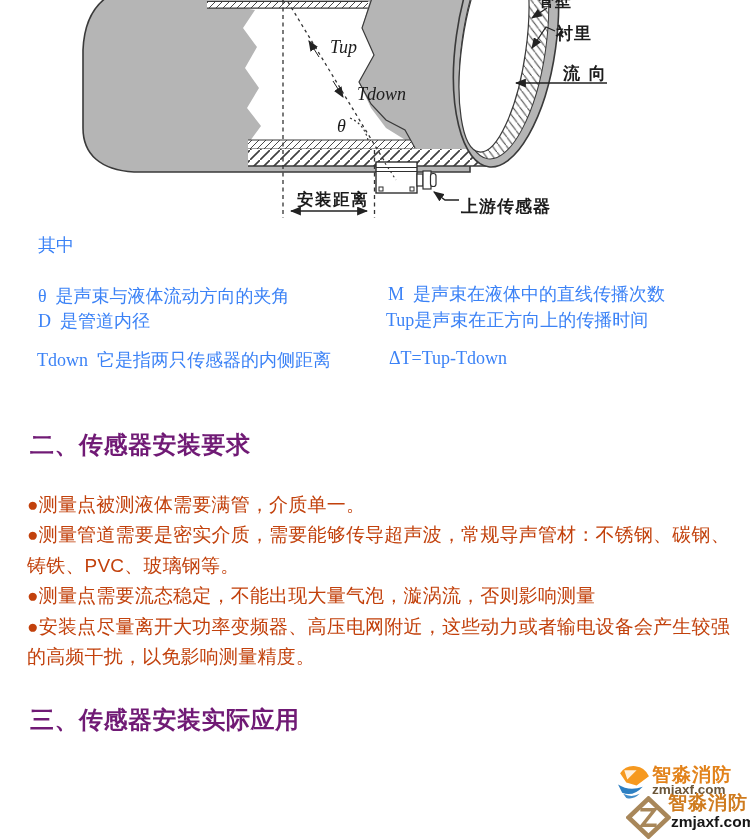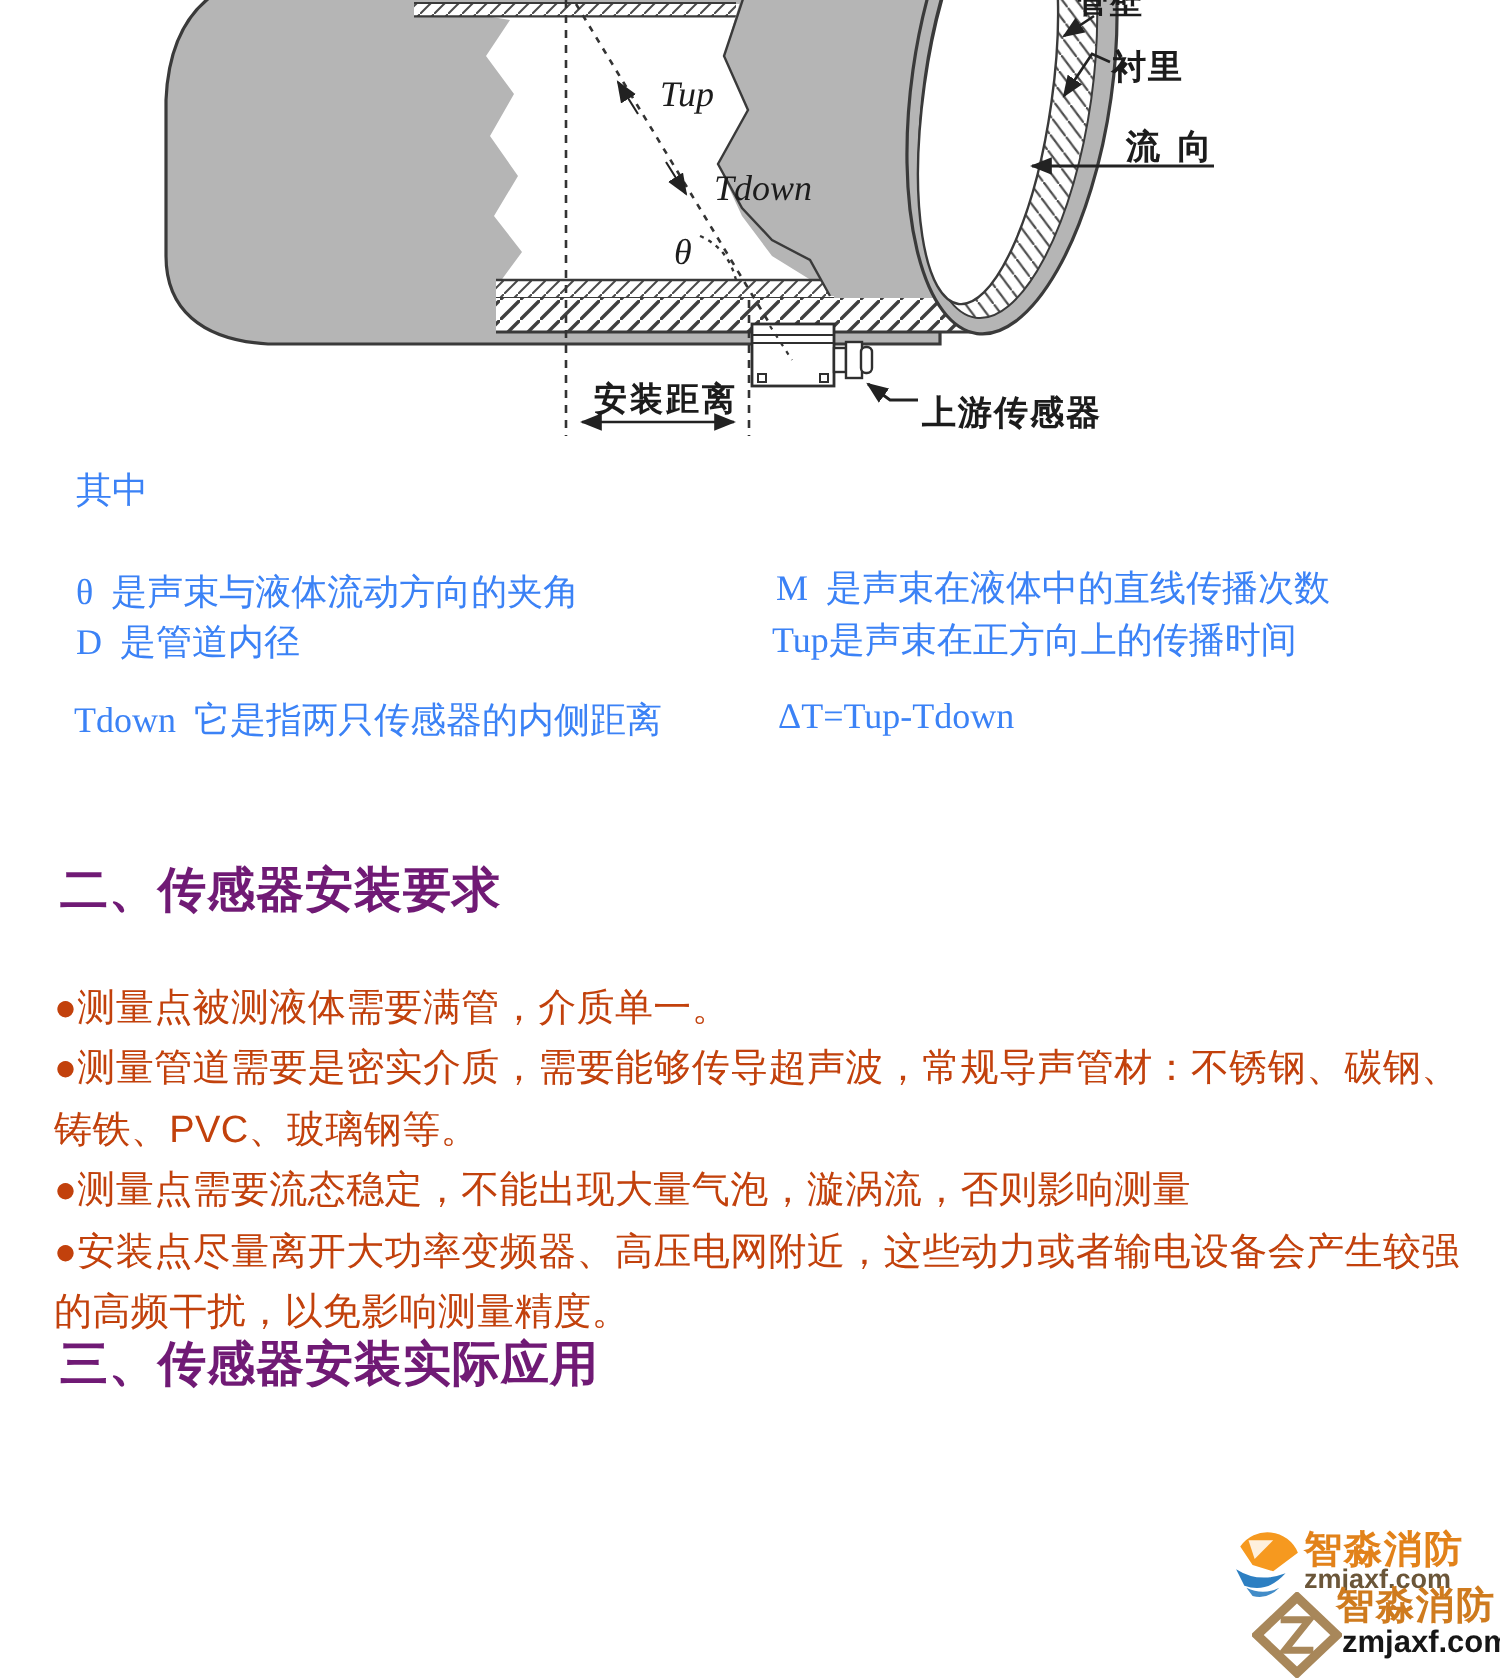--- a/index.html
+++ b/index.html
@@ -129,21 +129,21 @@
   <div class="serifline" style="left:389px;top:348px;">ΔT=Tup-Tdown</div>
 
   <div class="h2" style="left:30px;top:429px;">二、传感器安装要求</div>
   <div class="bullets">
     <p>●测量点被测液体需要满管，介质单一。</p>
     <p>●测量管道需要是密实介质，需要能够传导超声波，常规导声管材：不锈钢、碳钢、铸铁、PVC、玻璃钢等。</p>
     <p>●测量点需要流态稳定，不能出现大量气泡，漩涡流，否则影响测量</p>
     <p>●安装点尽量离开大功率变频器、高压电网附近，这些动力或者输电设备会产生较强的高频干扰，以免影响测量精度。</p>
   </div>
 
-  <div class="h2" style="left:30px;top:666px;text-align:center;">三、传感器安装实际应用</div>
+  <div class="h2" style="left:30px;top:704px;text-align:center;">三、传感器安装实际应用</div>
 
   <div>
     <svg class="abs" style="left:616px;top:764px;" width="35" height="35" viewBox="0 0 34 34">
       <circle cx="17" cy="17" r="16" fill="#ffffff"></circle>
       <path d="M4,9 A16,16 0 0 1 32,12 L20,21 L10,18 Z" fill="#f6991f"></path>
       <path d="M8,6 L20,6 L11,15 Z" fill="#ffffff" opacity="0.85"></path>
       <path d="M2,20 Q13,27 26,22 Q17,32 6,28 Z" fill="#2d7fc2"></path>
       <path d="M7,29 Q15,33 23,29 Q17,35 10,33 Z" fill="#2d7fc2" opacity="0.9"></path>
     </svg>
     <div class="wm-brand" style="left:652px;top:762px;color:#e2821a;">智淼消防</div>

